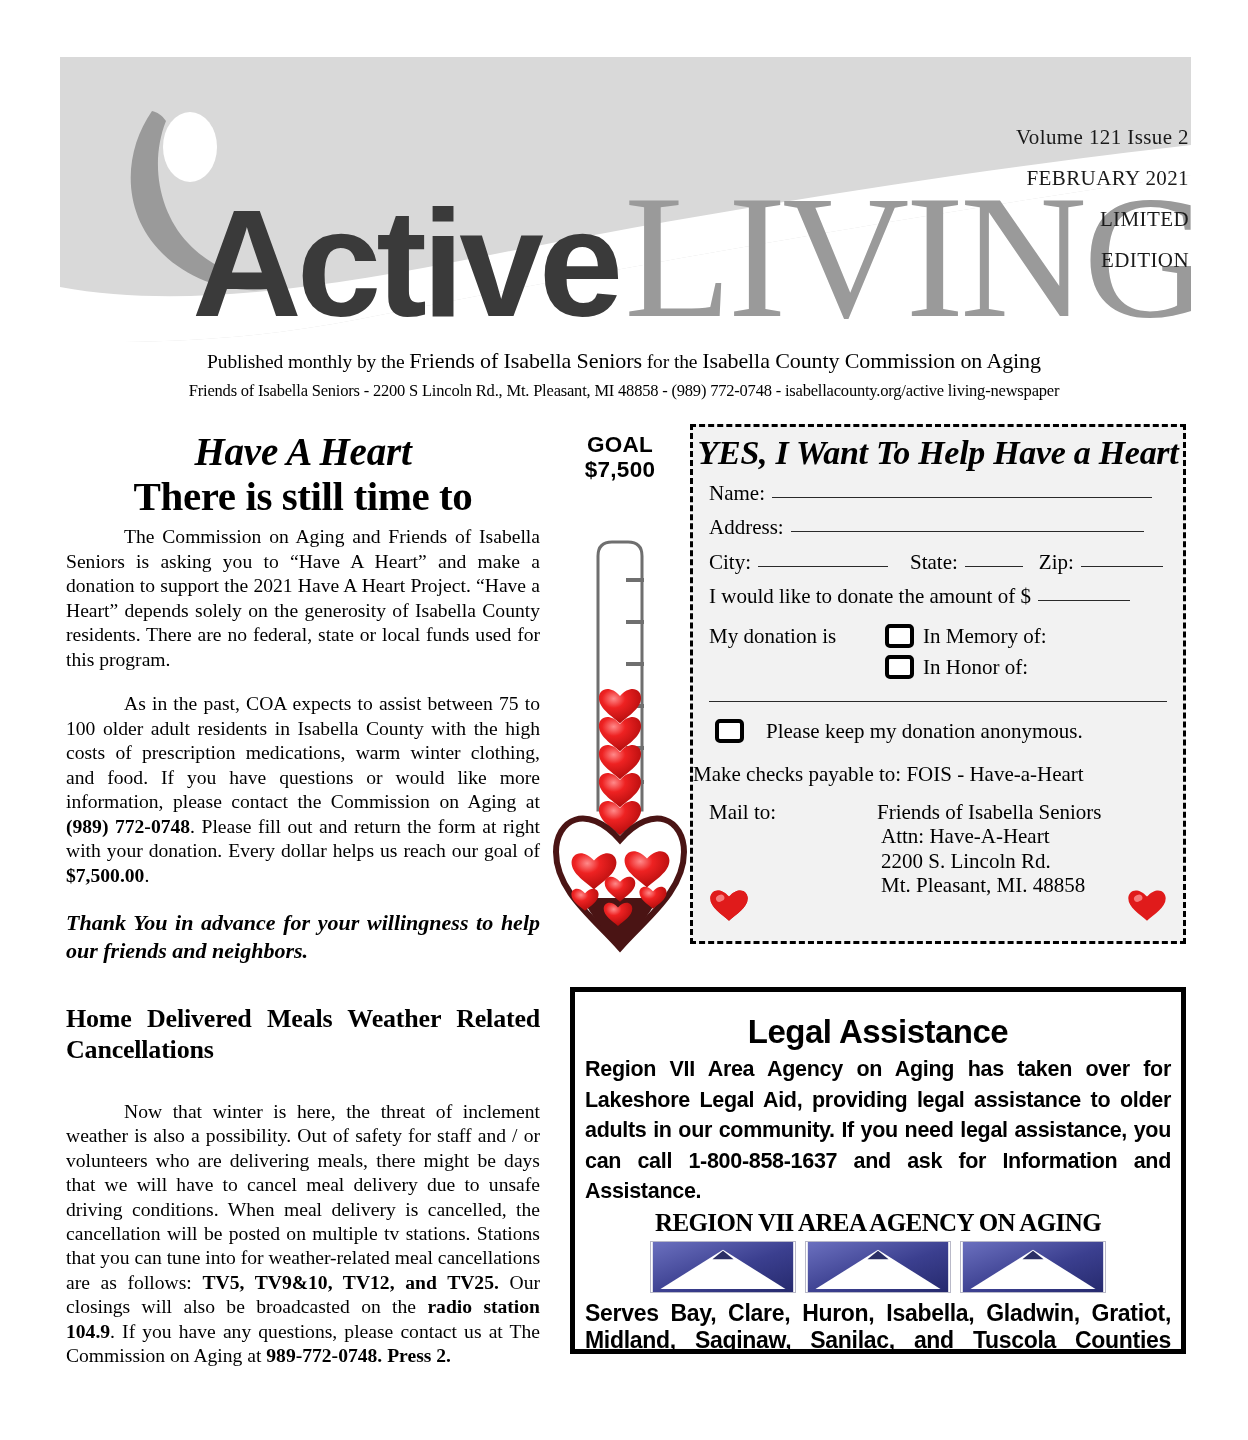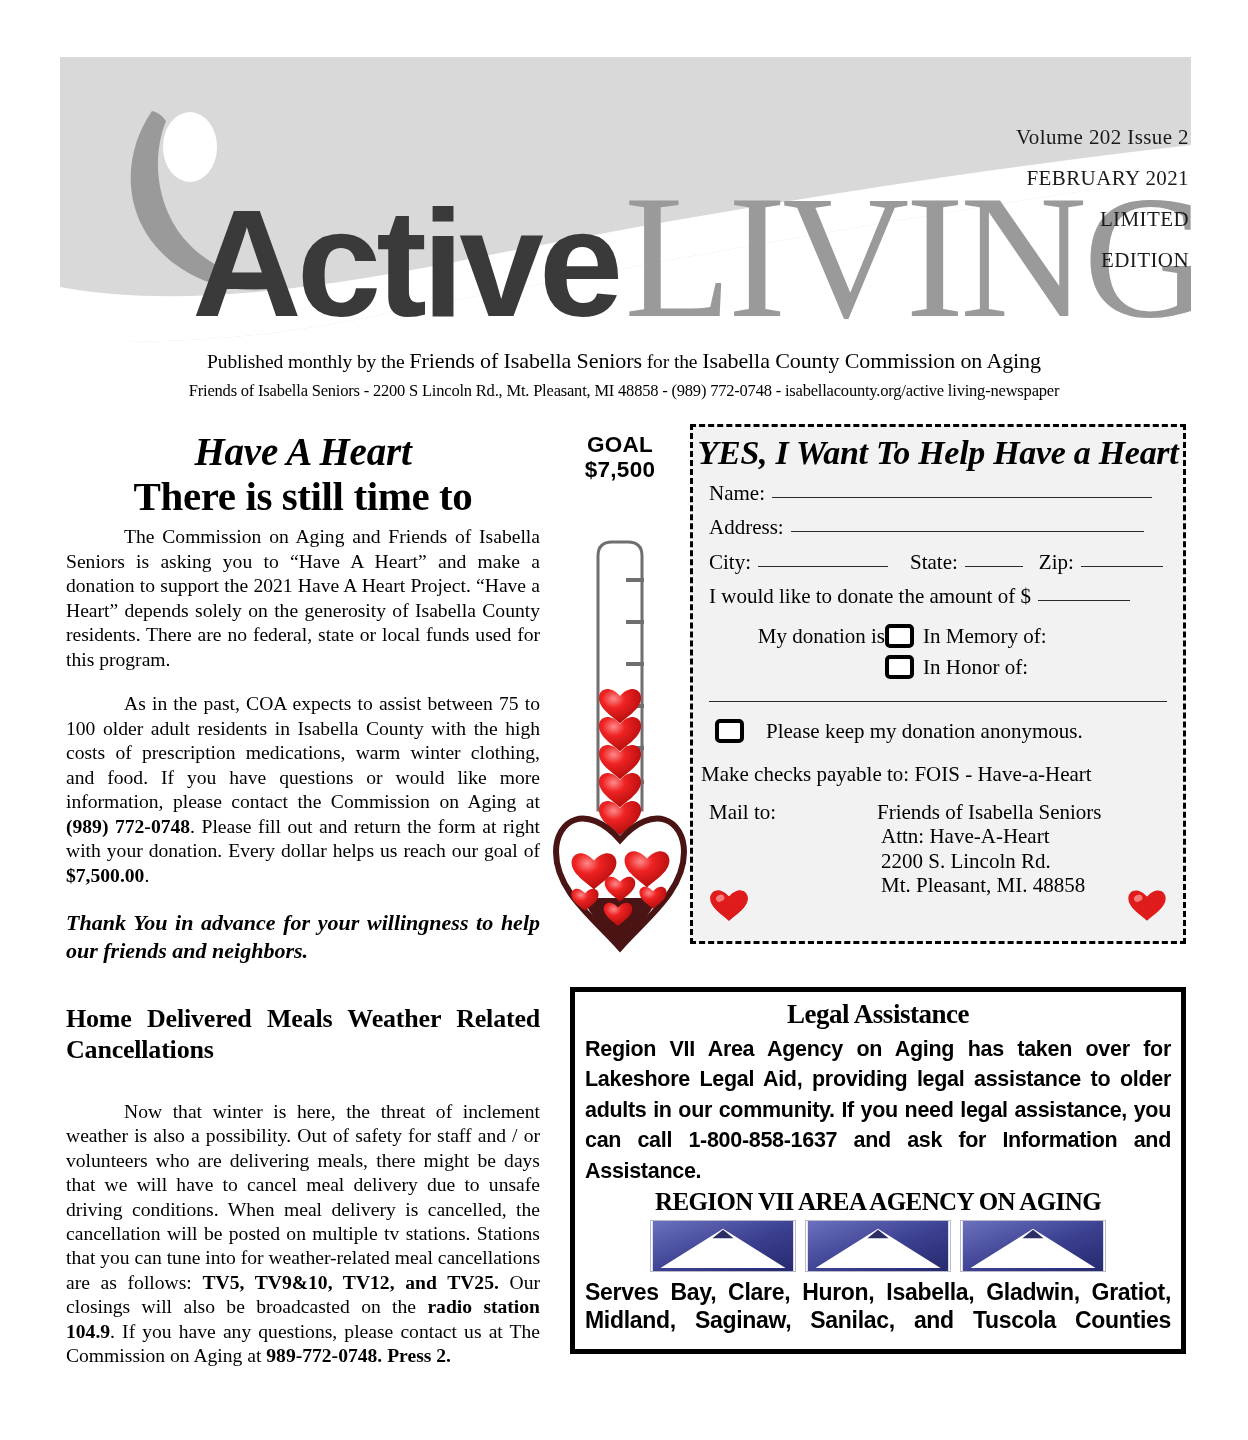--- a/index.html
+++ b/index.html
@@ -230,21 +230,21 @@
     box-sizing: border-box;
     vertical-align: middle;
   }
   #donation-type-row {
     font-size: 21px;
     margin: 16px 0 0 16px;
     display: flex;
     align-items: center;
     white-space: nowrap;
   }
-  #donation-type-row .label-left { width: 176px; text-align: right; }
+  #donation-type-row .label-left { width: 176px; }
   #honor-row {
     font-size: 21px;
     margin: 6px 0 0 192px;
     display: flex;
     align-items: center;
     white-space: nowrap;
   }
   .cb-label { margin-left: 9px; }
   #memorial-rule {
     margin: 20px 16px 0 16px;
@@ -254,21 +254,21 @@
   #anon-row {
     font-size: 21px;
     margin: 17px 0 0 22px;
     display: flex;
     align-items: center;
     white-space: nowrap;
   }
   #anon-row .cb-label { margin-left: 22px; }
   #checks-row {
     font-size: 21px;
-    margin: 18px 0 0 8px;
+    margin: 18px 0 0 0;
     white-space: nowrap;
   }
   #mail-block {
     margin: 13px 0 0 16px;
     font-size: 21px;
     line-height: 1.17;
     display: flex;
     gap: 36px;
   }
   #mail-to-label { width: 132px; flex: none; }
@@ -287,26 +287,26 @@
     position: absolute;
     left: 570px; top: 987px;
     width: 616px; height: 367px;
     border: 5px solid #000000;
     background: #ffffff;
     box-sizing: border-box;
     padding: 5px 10px 0 10px;
   }
   #legal-title {
     text-align: center;
-    font-family: Liberation Serif, serif;
-    font-weight: bold;
-    font-size: 27px;
+    font-family: Liberation Sans, sans-serif;
+    font-weight: bold;
+    font-size: 33px;
     line-height: 1.1;
     letter-spacing: -0.5px;
-    margin-top: 3px;
+    margin-top: 17px;
   }
   #legal-body {
     font-family: "Liberation Sans", sans-serif;
     font-weight: bold;
     font-size: 21.5px;
     line-height: 1.42;
     text-align: justify;
     margin-top: 4px;
     letter-spacing: -0.3px;
   }
@@ -355,21 +355,21 @@
     <path d="M34,26 C6,66 2,126 44,168 C74,198 122,212 162,202 C128,196 92,182 70,158 C40,126 32,76 48,36 C44,30 39,27 34,26 Z" fill="#9a9a9a"></path>
     <ellipse cx="72" cy="62" rx="27" ry="35" fill="#ffffff"></ellipse>
   </svg>
 
   <div class="mast-text-wrap">
     <div id="mast-title">
       <span id="mast-active">Active</span><span id="mast-living">LIVING</span>
     </div>
 
     <div id="mast-issue-info">
-      <div>Volume 202 Issue 2</div>
+      <div>Volume 121 Issue 2</div>
       <div>FEBRUARY 2021</div>
       <div>LIMITED</div>
       <div>EDITION</div>
     </div>
   </div>
 </div>
 
 <div id="publisher-line"><span>Published monthly by the </span><span class="big">Friends of Isabella Seniors</span><span> for the </span><span class="big">Isabella County Commission on Aging</span></div>
 
 <div id="contact-line">Friends of Isabella Seniors - 2200 S Lincoln Rd., Mt. Pleasant, MI 48858 - (989) 772-0748 - isabellacounty.org/active living-newspaper</div>

